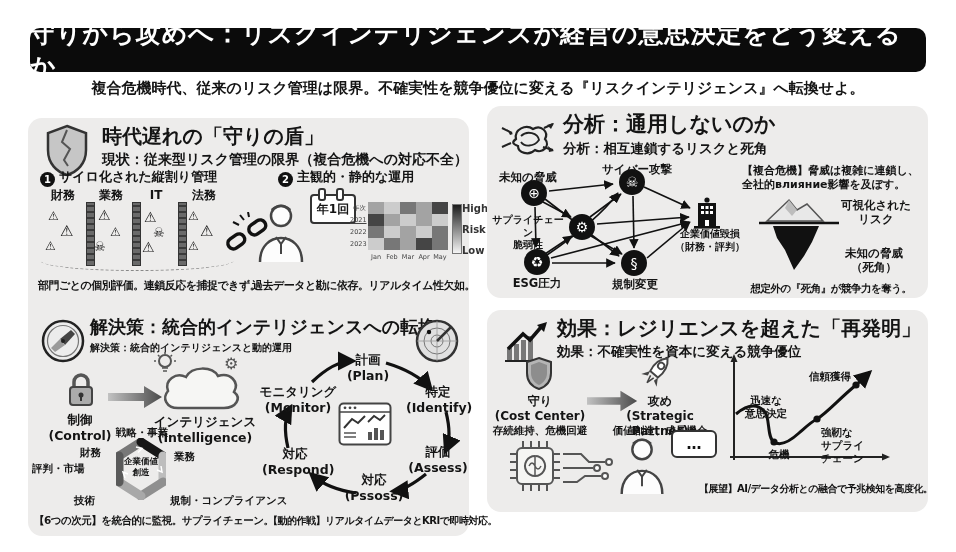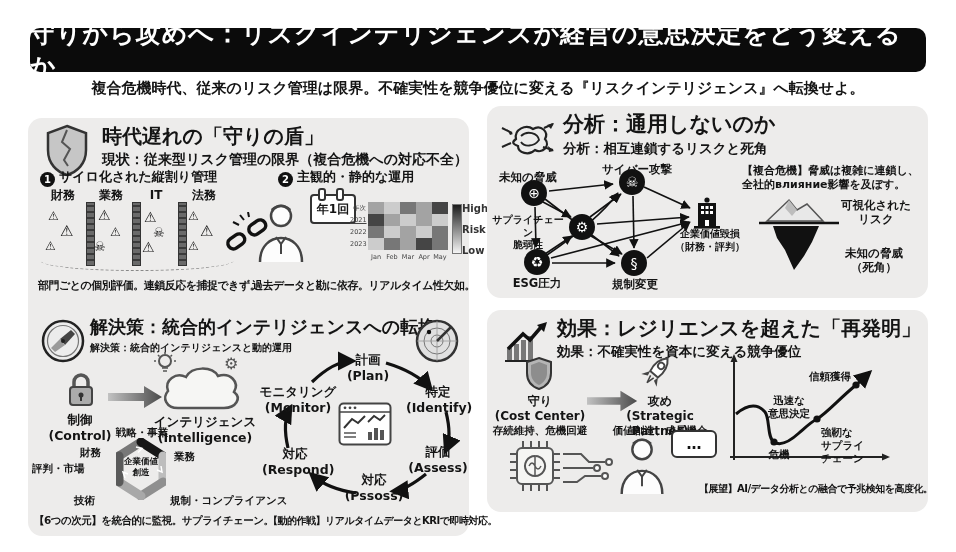--- a/index.html
+++ b/index.html
@@ -225,20 +225,21 @@
     <svg class="abs" style="left:272px;top:92px;" width="85" height="82" viewBox="0 0 85 82">
       <polygon points="8,23 30,2 38,12 48,6 64,23" fill="#e8e8e8" stroke="#555" stroke-width="1.5"></polygon>
       <polygon points="30,2 38,12 33,18 26,10" fill="#bdbdbd"></polygon>
       <line x1="0" y1="25" x2="80" y2="25" stroke="#111" stroke-width="2.5"></line>
       <polygon points="14,28 60,28 53,44 45,58 35,72 26,52 18,40" fill="#111"></polygon>
     </svg>
     <div class="lbl c pre" style="left:350px;top:140px;width:74px;font-size:11.5px;">未知の脅威
 （死角）</div>
     <div class="lbl c pre" style="left:352px;top:92px;width:74px;font-size:11.5px;">可視化された
 リスク</div>
+    <div class="cap" style="left:258px;top:176px;width:172px;text-align:center;font-size:10.5px;">想定外の『死角』が競争力を奪う。</div>
   </div>
 
   <div class="panel" style="left:28px;top:310px;width:441px;height:226px;">
     <svg class="abs" style="left:12px;top:8px;" width="46" height="46" viewBox="0 0 46 46">
       <circle cx="23" cy="23" r="20" fill="#ececec" stroke="#222" stroke-width="2.5"></circle>
       <circle cx="23" cy="23" r="15.5" fill="none" stroke="#777" stroke-width="1.2"></circle>
       <polygon points="31,12 35,16 25,27 20,21" fill="#444"></polygon>
       <polygon points="20,21 25,27 15,34 11,30" fill="#9a9a9a"></polygon>
       <circle cx="23" cy="23" r="2" fill="#222"></circle>
     </svg>
@@ -445,21 +446,21 @@
       </defs>
       <line x1="14" y1="8" x2="14" y2="108" stroke="#222" stroke-width="2"></line>
       <polygon points="14,2 10.5,10 17.5,10" fill="#222"></polygon>
       <line x1="10" y1="105" x2="164" y2="105" stroke="#222" stroke-width="2"></line>
       <polygon points="170,105 162,101.5 162,108.5" fill="#222"></polygon>
       <path d="M16,62 C28,52 38,52 45,60 C50,66 47,86 54,90 C60,94 68,91 79,81 C87,74 91,70 97,67 C107,61 120,46 136,33 L150,20" fill="none" stroke="#111" stroke-width="3" marker-end="url(#ah3)"></path>
       <circle cx="54" cy="90" r="3.6" fill="#111"></circle>
       <circle cx="97" cy="67" r="3.6" fill="#111"></circle>
       <circle cx="136" cy="33" r="3.6" fill="#111"></circle>
     </svg>
-    <div class="lbl c pre" style="left:248px;top:84px;width:62px;font-size:10.5px;padding-left:23px;">迅速な
+    <div class="lbl c pre" style="left:248px;top:84px;width:62px;font-size:10.5px;">迅速な
 意思決定</div>
     <div class="lbl c" style="left:272px;top:138px;width:40px;font-size:10.5px;">危機</div>
     <div class="lbl pre" style="left:334px;top:116px;width:60px;font-size:10.5px;">強靭な
 サプライ
 チェーン</div>
     <div class="lbl" style="left:322px;top:60px;width:64px;font-size:10.5px;">信頼獲得</div>
     <div class="cap" style="left:212px;top:172px;width:212px;text-align:center;font-size:10px;">【展望】AI/データ分析との融合で予兆検知を高度化。</div>
   </div>
 
 

